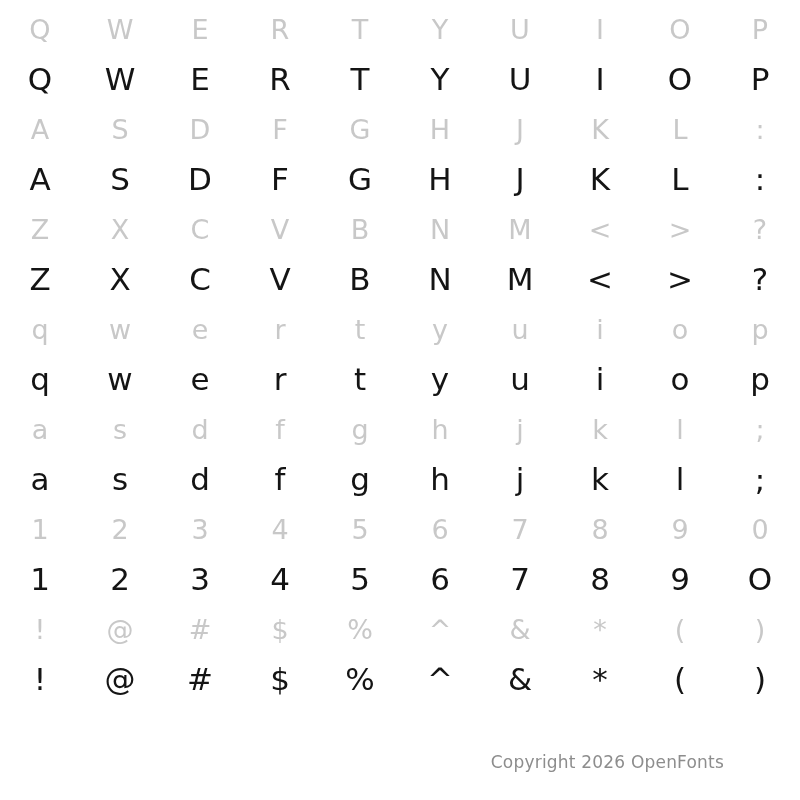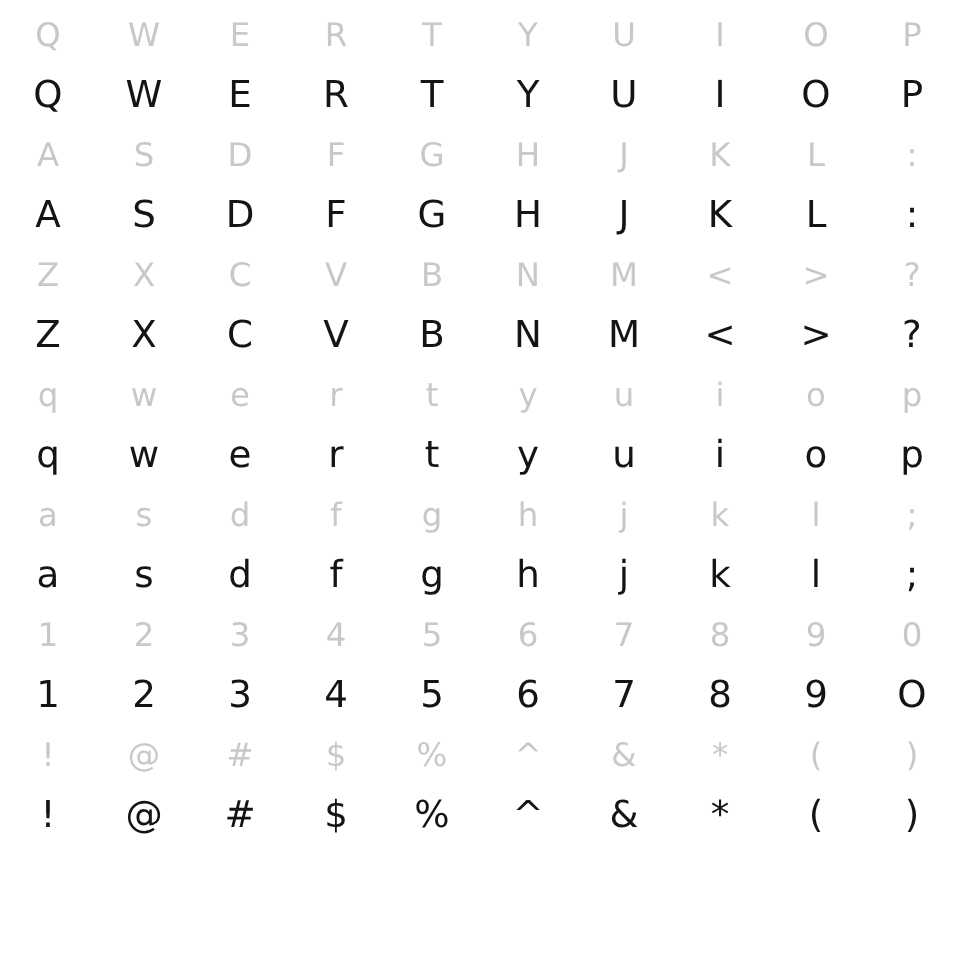--- a/index.html
+++ b/index.html
@@ -524,13 +524,16 @@
           <span class="glyph">*</span>
         </div>
         <div class="cell">
           <span class="glyph">(</span>
         </div>
         <div class="cell">
           <span class="glyph">)</span>
         </div>
       </div>
     </div>
+  <div class="footer">
+    <span class="footer-text">Copyright 2026 OpenFonts</span>
+  </div>
 </div>
 
 </body></html>

